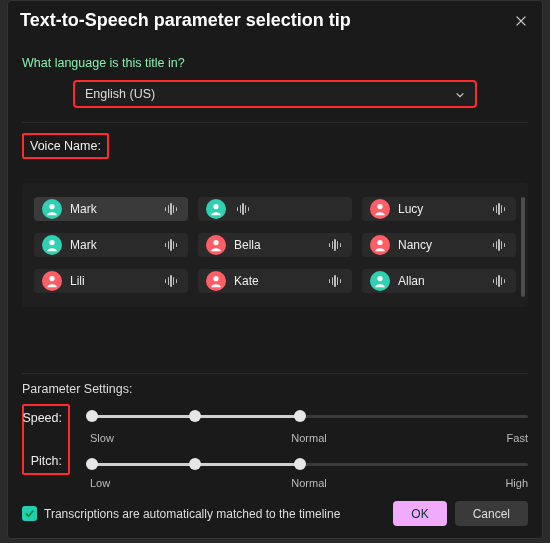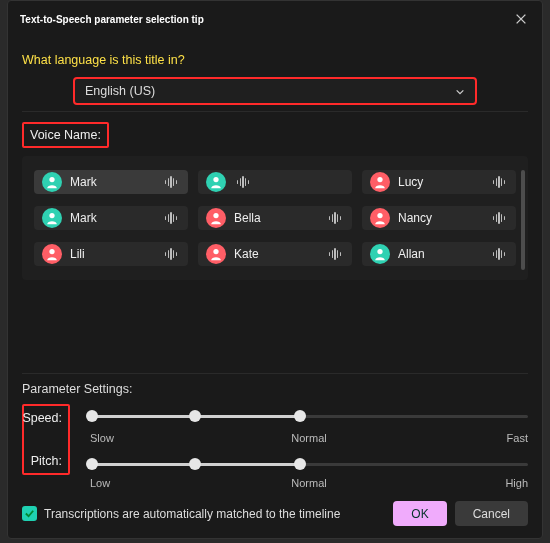--- a/index.html
+++ b/index.html
@@ -21,46 +21,46 @@
     border:1px solid #333;
     border-radius:4px;
     color:#ddd;
     font-size:12.5px;
     display:flex; flex-direction:column;
   }
   .modal-header {
     display:flex; align-items:center; justify-content:space-between;
     padding:9px 12px;
   }
-  .modal-title { font-size:10px; font-weight:600; color:#fff; }
+  .modal-title { font-size:18px; font-weight:600; color:#fff; }
   .close-btn { color:#ccc; cursor:pointer; font-size:16px; width:18px; height:18px; display:flex; align-items:center; justify-content:center; }
   .close-btn svg { stroke:#ccc; }
   .body { padding: 4px 14px 0 14px; flex:1; display:flex; flex-direction:column; }
-  .prompt { color:#fde047; margin: 12px 0 10px 0; }
-  .lang-row { display:flex; justify-content:center; margin-bottom:6px;}
+  .prompt { color:#86efac; margin: 12px 0 10px 0; }
+  .lang-row { display:flex; justify-content:center; margin-bottom:14px;}
   .lang-select {
     width:404px; height:28px;
     border:2px solid #ff2a2a;
     border-radius:4px;
     background:#1f1f1f;
     color:#ddd;
     display:flex; align-items:center; justify-content:space-between;
     padding:0 10px;
     cursor:pointer;
   }
   .chev { width:10px; height:10px; }
   .chev svg { stroke:#ccc; }
   .divider { height:1px; background:#2a2a2a; margin: 0 0 10px 0; }
   .vname-wrap { display:flex; }
   .vname-label {
     border:2px solid #ff2a2a;
     padding:4px 6px;
     color:#eee;
     border-radius:2px;
-    margin-bottom:8px;
+    margin-bottom:24px;
   }
   .voice-panel {
     background:#1f1f1f;
     border-radius:4px;
     padding:14px 12px 14px 12px;
     position:relative;
   }
   .voice-grid {
     display:grid;
     grid-template-columns: repeat(3, 1fr);

